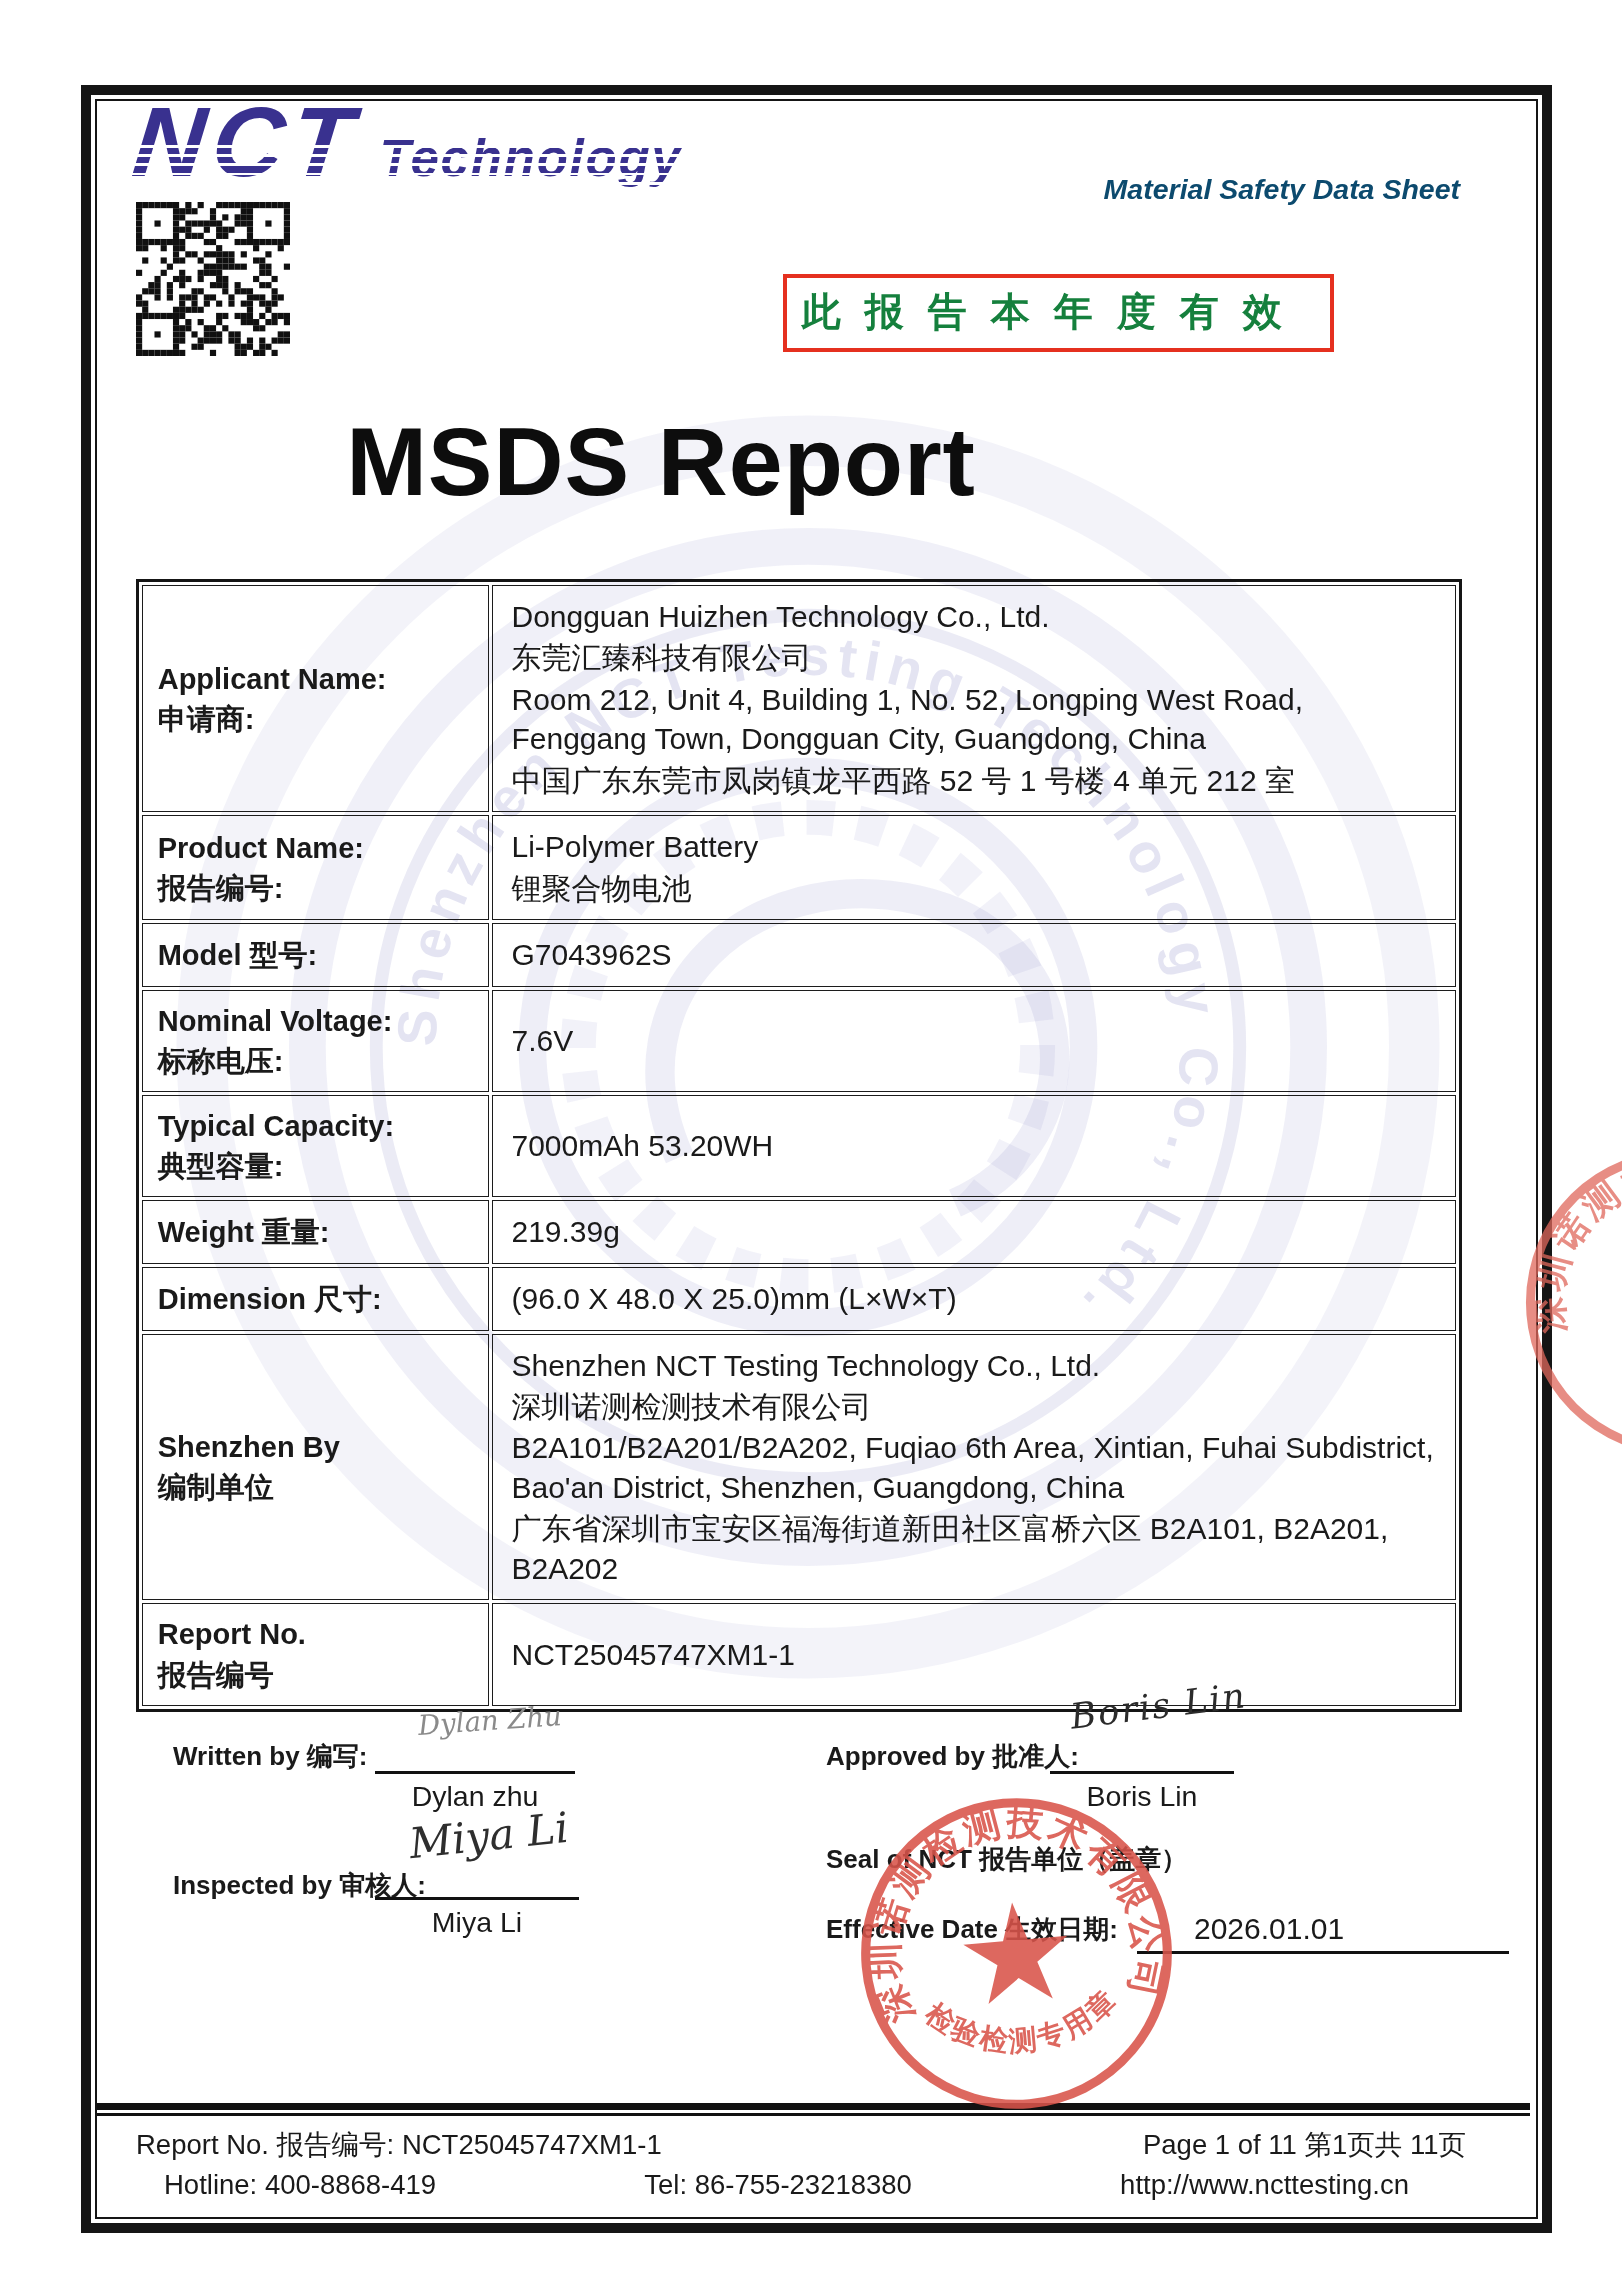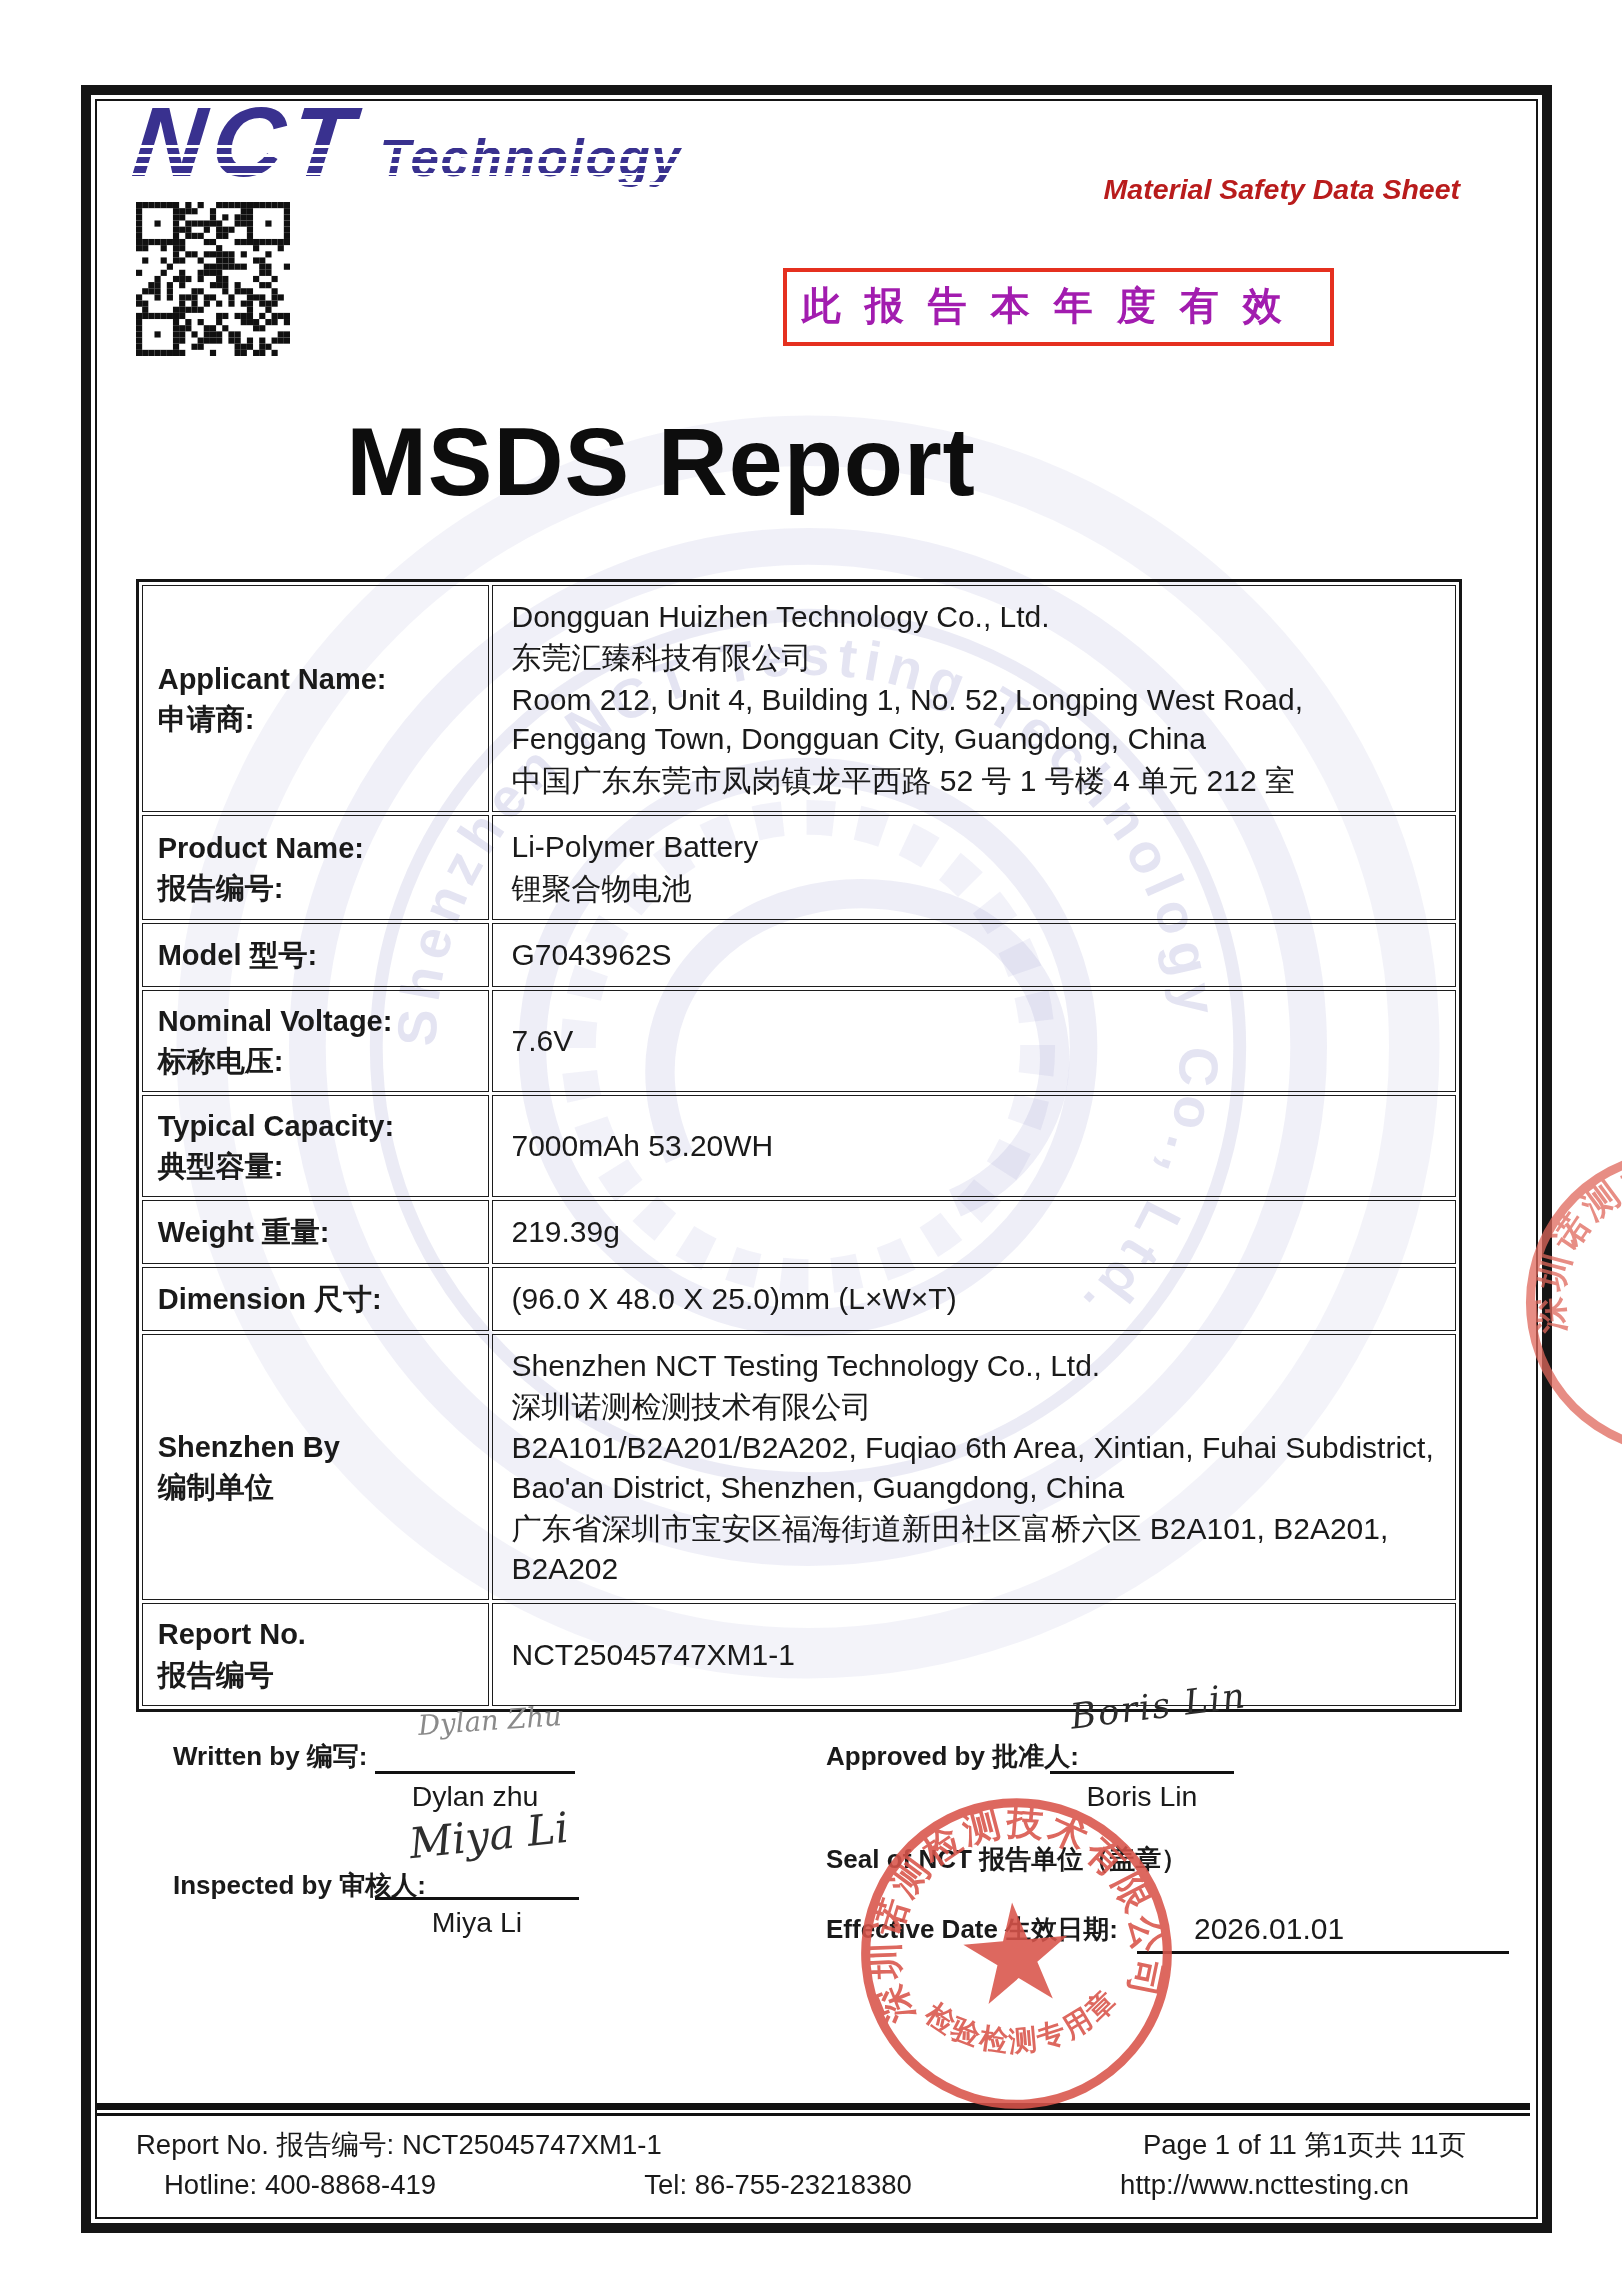--- a/index.html
+++ b/index.html
@@ -14,23 +14,23 @@
   
   .logo{position:absolute;left:134px;top:92px;z-index:2;display:flex;align-items:baseline;}
   .logo-nct{font-size:99px;font-weight:700;font-style:italic;color:#39318f;
             letter-spacing:7.3px;transform:skewX(-6deg);line-height:1;}
   .logo-tech{font-size:51px;font-weight:700;font-style:italic;color:#39318f;
              margin-left:20px;letter-spacing:1.8px;line-height:1;}
   .logo-stripes{position:absolute;left:-9.2px;right:-13px;top:54%;bottom:-7.3px;
                 background:repeating-linear-gradient(to bottom,#ffffff 0 2.8px,rgba(255,255,255,0) 2.8px 9.2px);}
   .qr{position:absolute;left:136px;top:202px;width:154px;height:154px;z-index:2;}
   .doc-type{position:absolute;left:909px;top:173px;width:551px;text-align:right;z-index:2;
-            font-size:28.5px;font-weight:700;font-style:italic;color:#b91c1c;}
-  .validity-box{position:absolute;left:783px;top:268px;width:551px;z-index:2;
-                border:4.6px solid #e5301f;box-sizing:border-box;padding:7.3px 14.7px 9.2px 14.7px;color:#a21caf;}
+            font-size:28.5px;font-weight:700;font-style:italic;color:#0c4a6e;}
+  .validity-box{position:absolute;left:783px;top:274px;width:551px;z-index:2;
+                border:4.6px solid #e5301f;box-sizing:border-box;padding:7.3px 14.7px 9.2px 14.7px;color:#15803d;}
   .validity-line1{font-size:39px;font-weight:700;letter-spacing:24px;white-space:nowrap;}
   .validity-line2{font-size:39px;font-weight:700;letter-spacing:0.9px;margin-top:5.5px;white-space:nowrap;}
   .title{position:absolute;left:0;top:406px;width:1322px;text-align:center;z-index:2;
          font-size:97px;font-weight:700;letter-spacing:0.9px;color:#0d0d0d;}
 
   
   .info-table{position:absolute;left:136px;top:579px;width:1326px;z-index:2;
               border-collapse:separate;border-spacing:3.7px;border:3.7px solid #151515;}
   .info-table td{border:1.8px solid #1c1c1c;vertical-align:middle;padding:9.2px 18.4px;}
   .label-cell{width:312px;font-weight:700;font-size:29px;line-height:1.32;padding-left:14.7px !important;}

